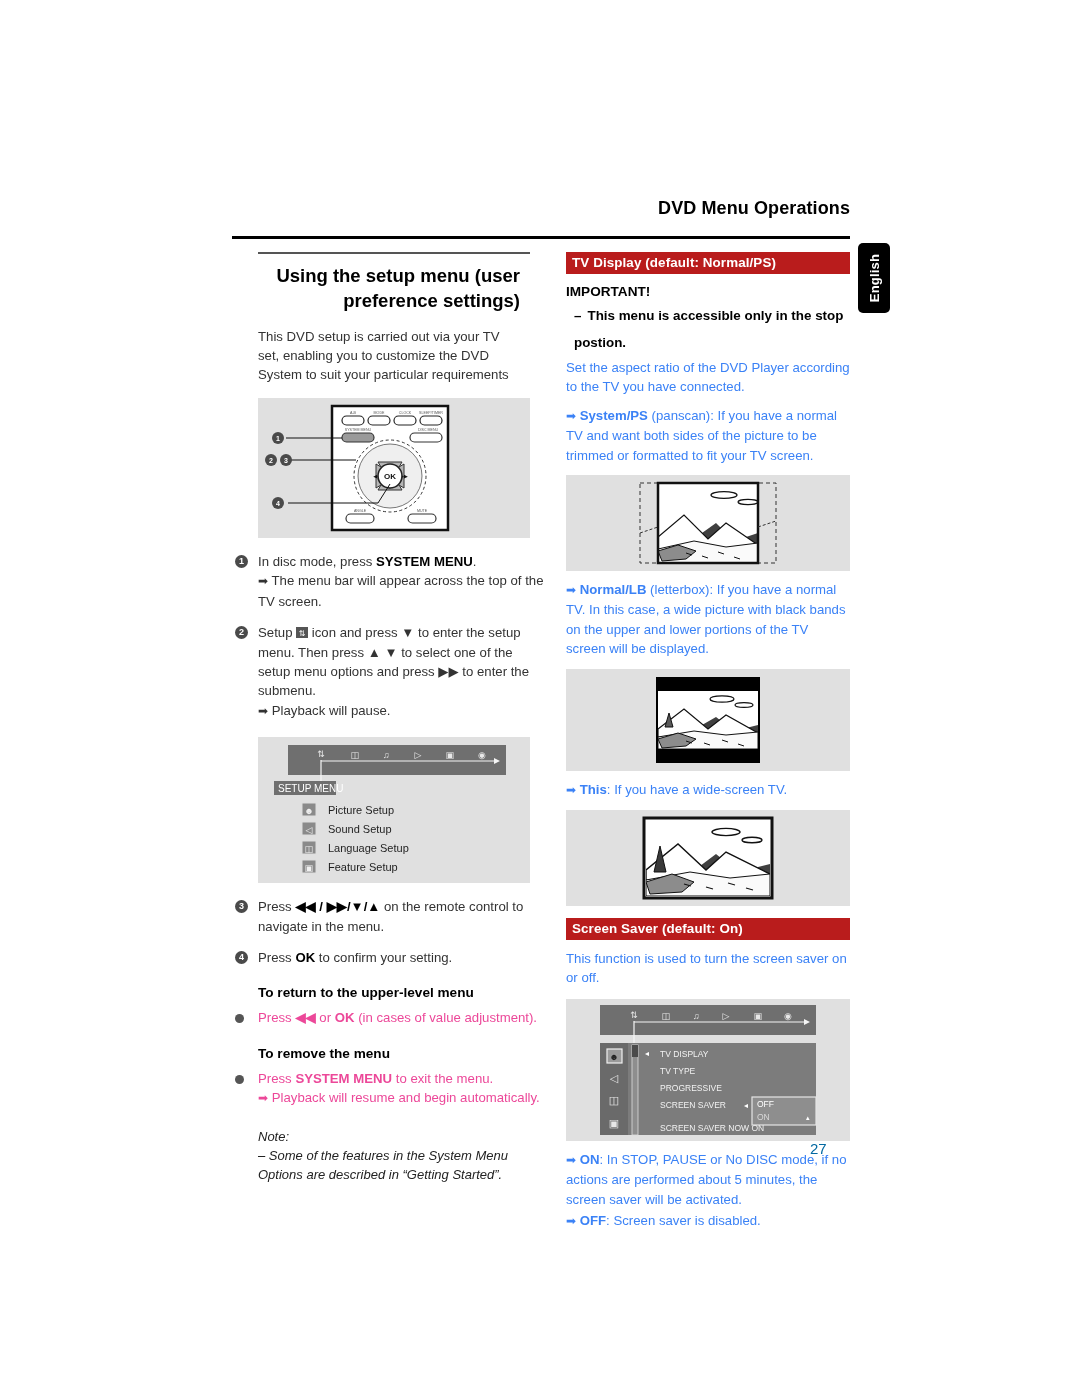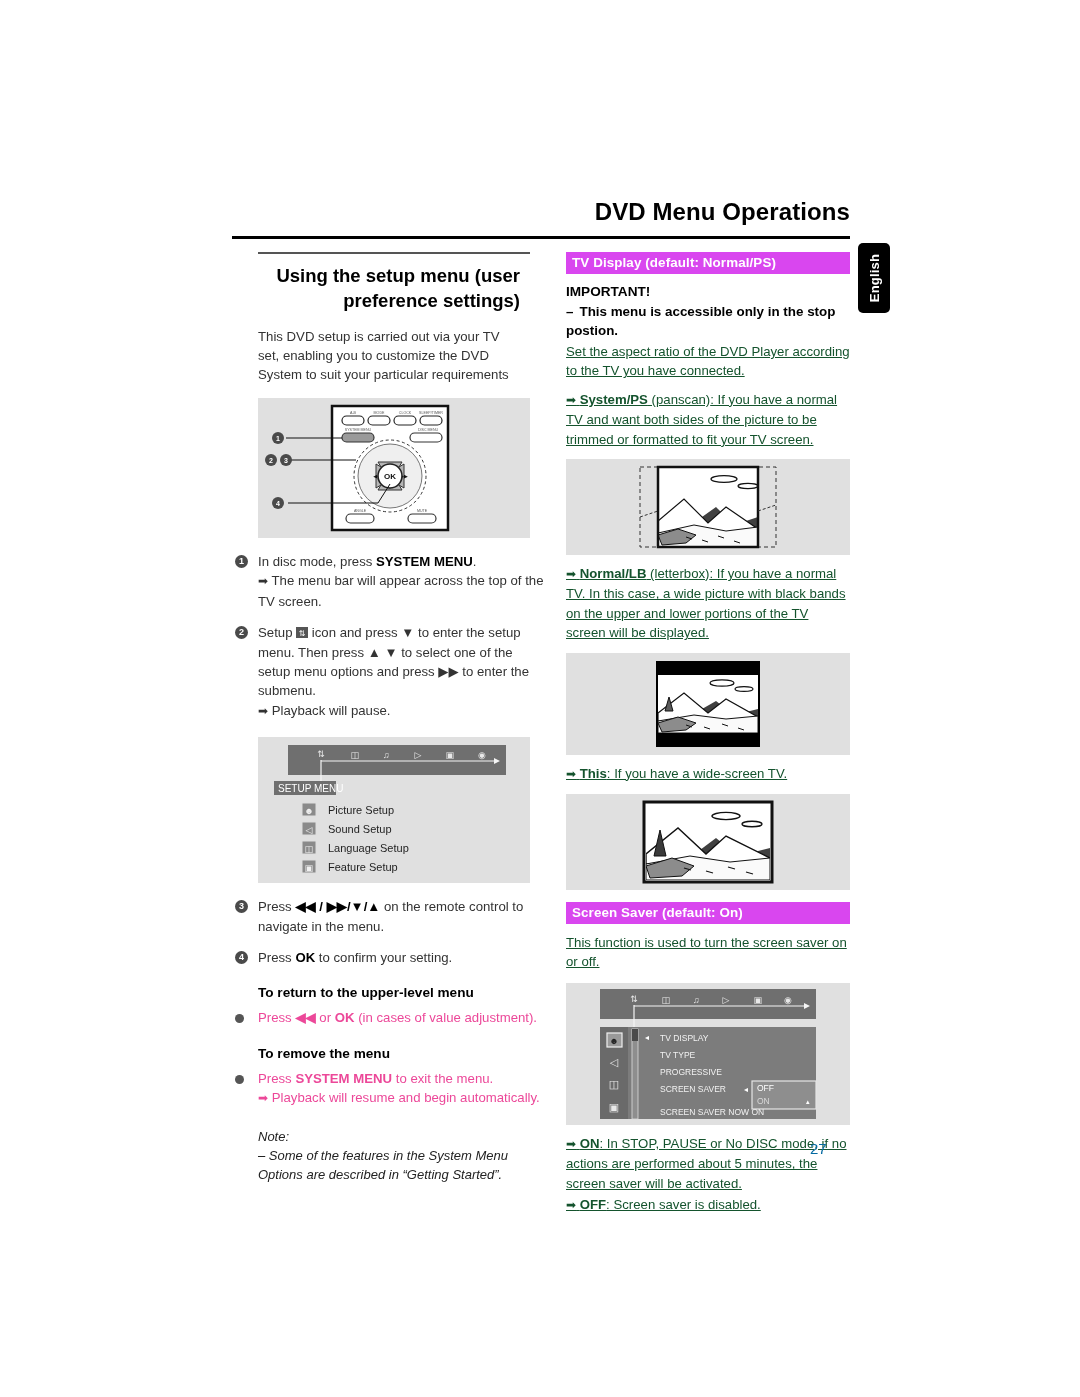--- a/index.html
+++ b/index.html
@@ -24,21 +24,21 @@
     height: 1397px;
   }
 
   
   .page-title {
     position: absolute;
     left: 232px;
     top: 198px;
     width: 618px;
     text-align: right;
-    font-size: 24px;
+    font-size: 18px;
     font-weight: bold;
     letter-spacing: 0.1px;
     color: #000;
   }
   .header-rule {
     position: absolute;
     left: 232px;
     top: 236px;
     width: 618px;
     height: 3px;
@@ -186,51 +186,50 @@
     font-size: 13px;
     line-height: 19px;
     font-style: italic;
     color: #222;
   }
   .note .lbl { display: block; }
 
   
   .bar-head {
     width: 284px;
-    background: #d946ef;
+    background: #b91c1c;
     color: #fff;
     font-size: 13.4px;
     font-weight: bold;
     padding: 3px 0 4px 6px;
     box-sizing: border-box;
     letter-spacing: 0.1px;
   }
   .r-para {
     margin: 9px 0 0 0;
     width: 284px;
     font-size: 13.2px;
     line-height: 19.4px;
-    color: #14532d;
-    text-decoration: underline;
+    color: #3b82f6;
   }
   .r-para.tight { margin-top: 2px; }
   .imp {
     margin: 8px 0 0 0;
     font-size: 13.6px;
     font-weight: bold;
     color: #000;
     line-height: 19px;
     width: 284px;
   }
   .imp-sub {
-    margin: 1px 0 0 0;
+    margin: 1px 0 0 8px;
     font-size: 13.4px;
     font-weight: bold;
     color: #000;
-    line-height: 19px;
+    line-height: 27px;
     width: 284px;
   }
   .imp-sub .dash { margin-right: 6px; }
 
   .fig-tv {
     width: 284px;
     background: #e0e0e0;
     margin-top: 10px;
     position: relative;
   }

